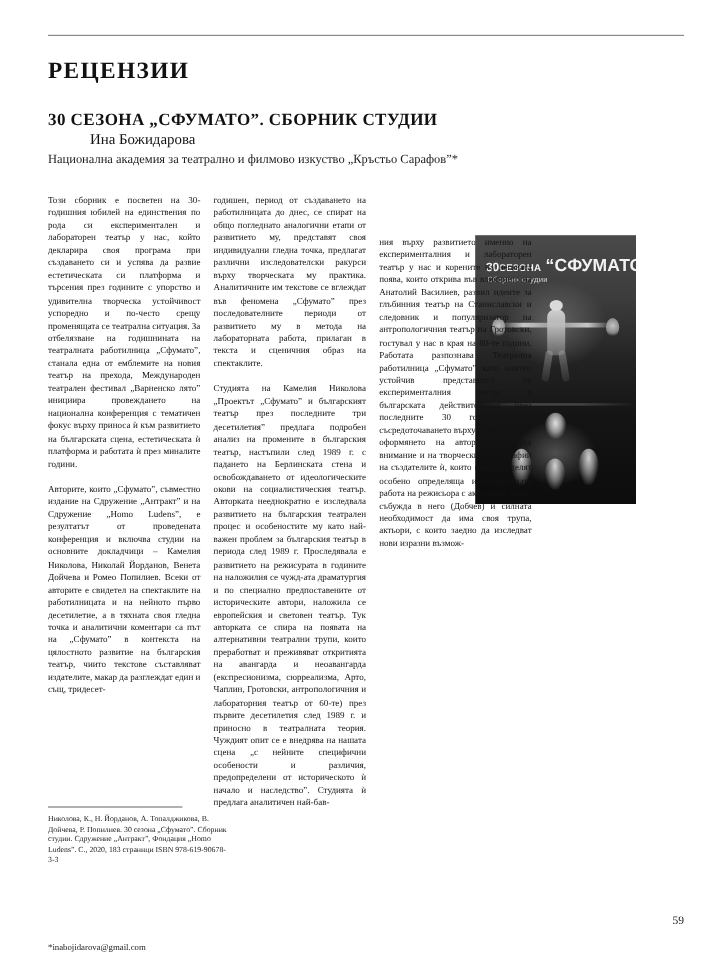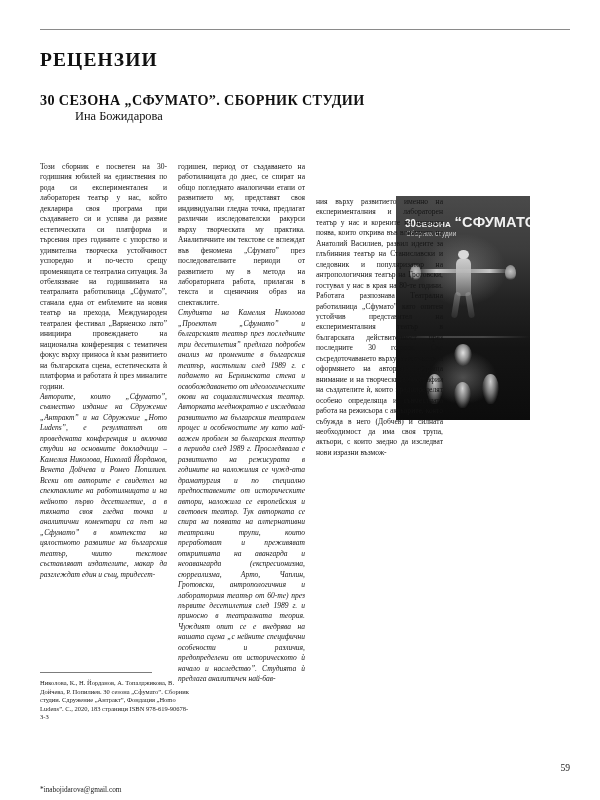--- a/index.html
+++ b/index.html
@@ -88,21 +88,21 @@
     top: 0;
     width: 126px;
     font-size: 7.55px;
     line-height: 10.45px;
     text-align: justify;
     text-justify: inter-word;
     hyphens: manual;
     color: #141414;
   }
   .col p { margin: 0; text-indent: 0; }
-  .col p + p { margin-top: 0; font-style: italic; }
+  .col p + p { margin-top: 11px; }
   #col1 { left: 0;    width: 127px; }
   #col2 { left: 138px; width: 127px; }
   #col3 { left: 276px; width: 127px; height: 480px; }
 
   
   .cover {
     position: absolute;
     left: 396px;
     top: 196px;
     width: 134px;
@@ -270,20 +270,21 @@
 </head>
 <body>
 
 <div class="page">
 
   <div class="runhead-rule"></div>
 
   <h1 class="section-title">РЕЦЕНЗИИ</h1>
   <h2 class="article-title">30 СЕЗОНА „СФУМАТО”. СБОРНИК СТУДИИ</h2>
   <div class="author">Ина Божидарова</div>
+  <div class="affiliation">Национална академия за театрално и филмово изкуство „Кръстьо Сарафов”*</div>
 
   <div class="cover">
     <div class="horizon"></div>
     <div class="arm left"></div>
     <div class="arm right"></div>
     <div class="hand l"></div>
     <div class="hand r"></div>
     <div class="fig-head"></div>
     <div class="fig-body"></div>
     <div class="leg l"></div>

